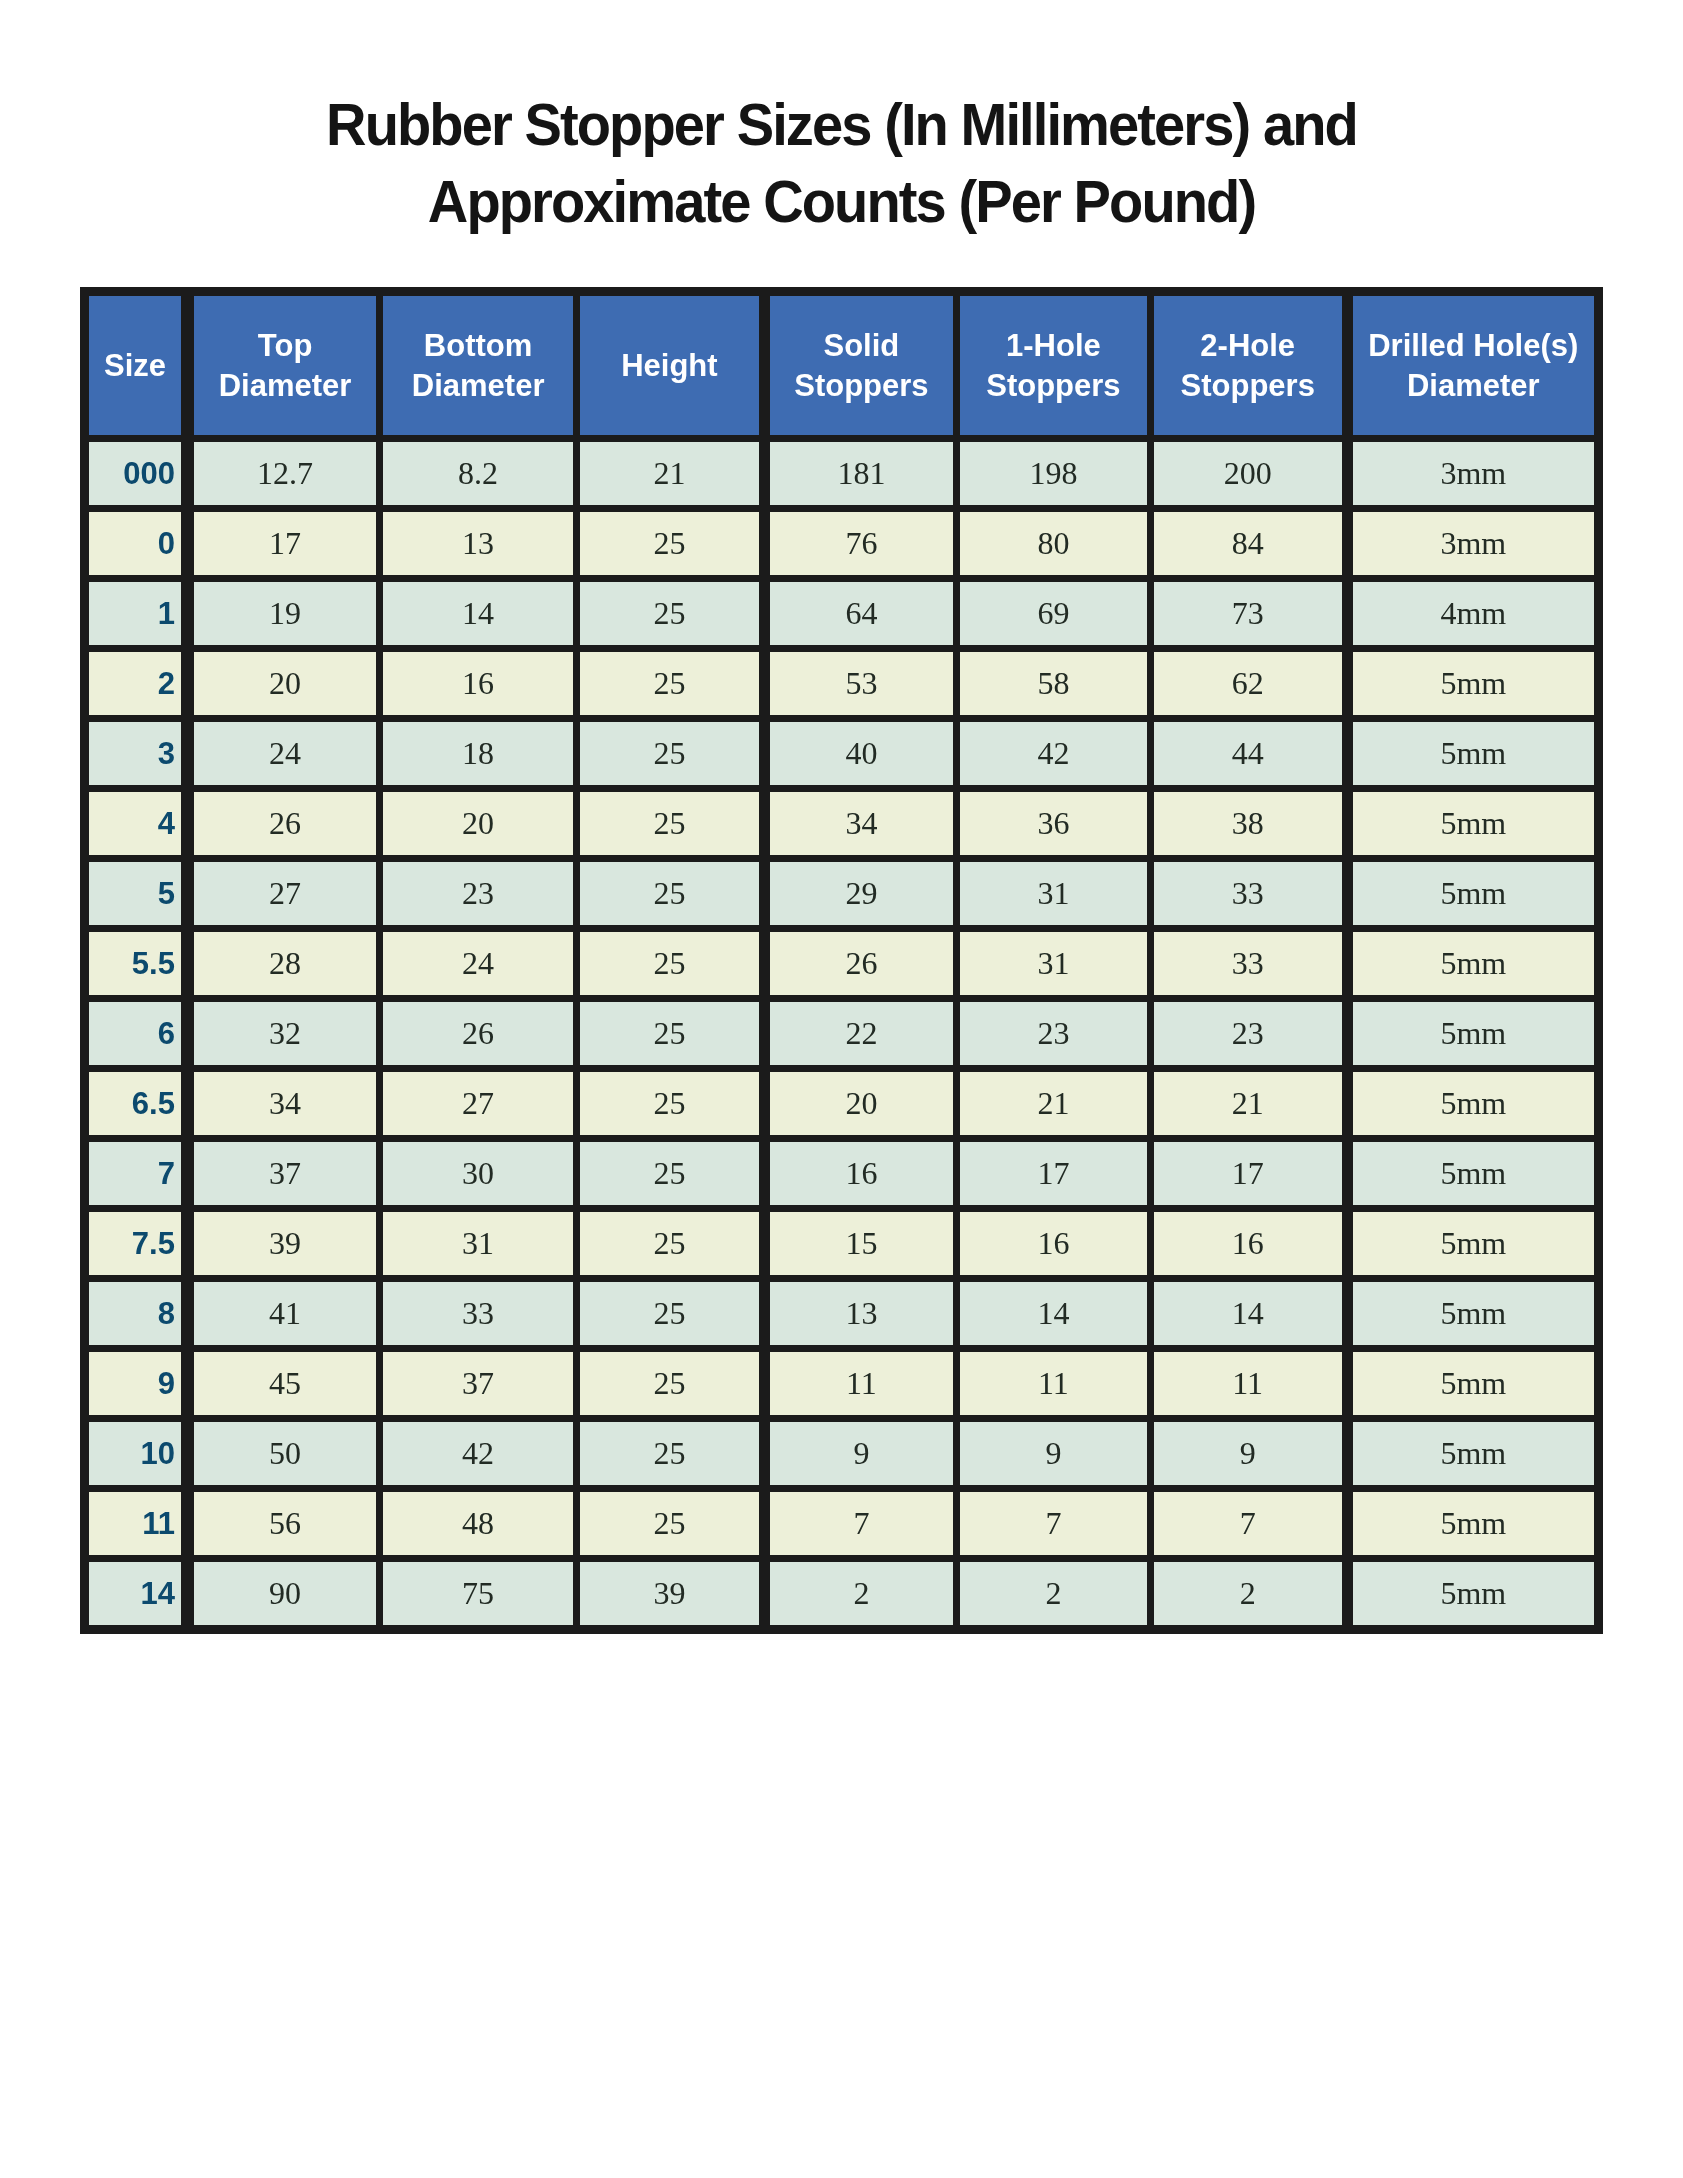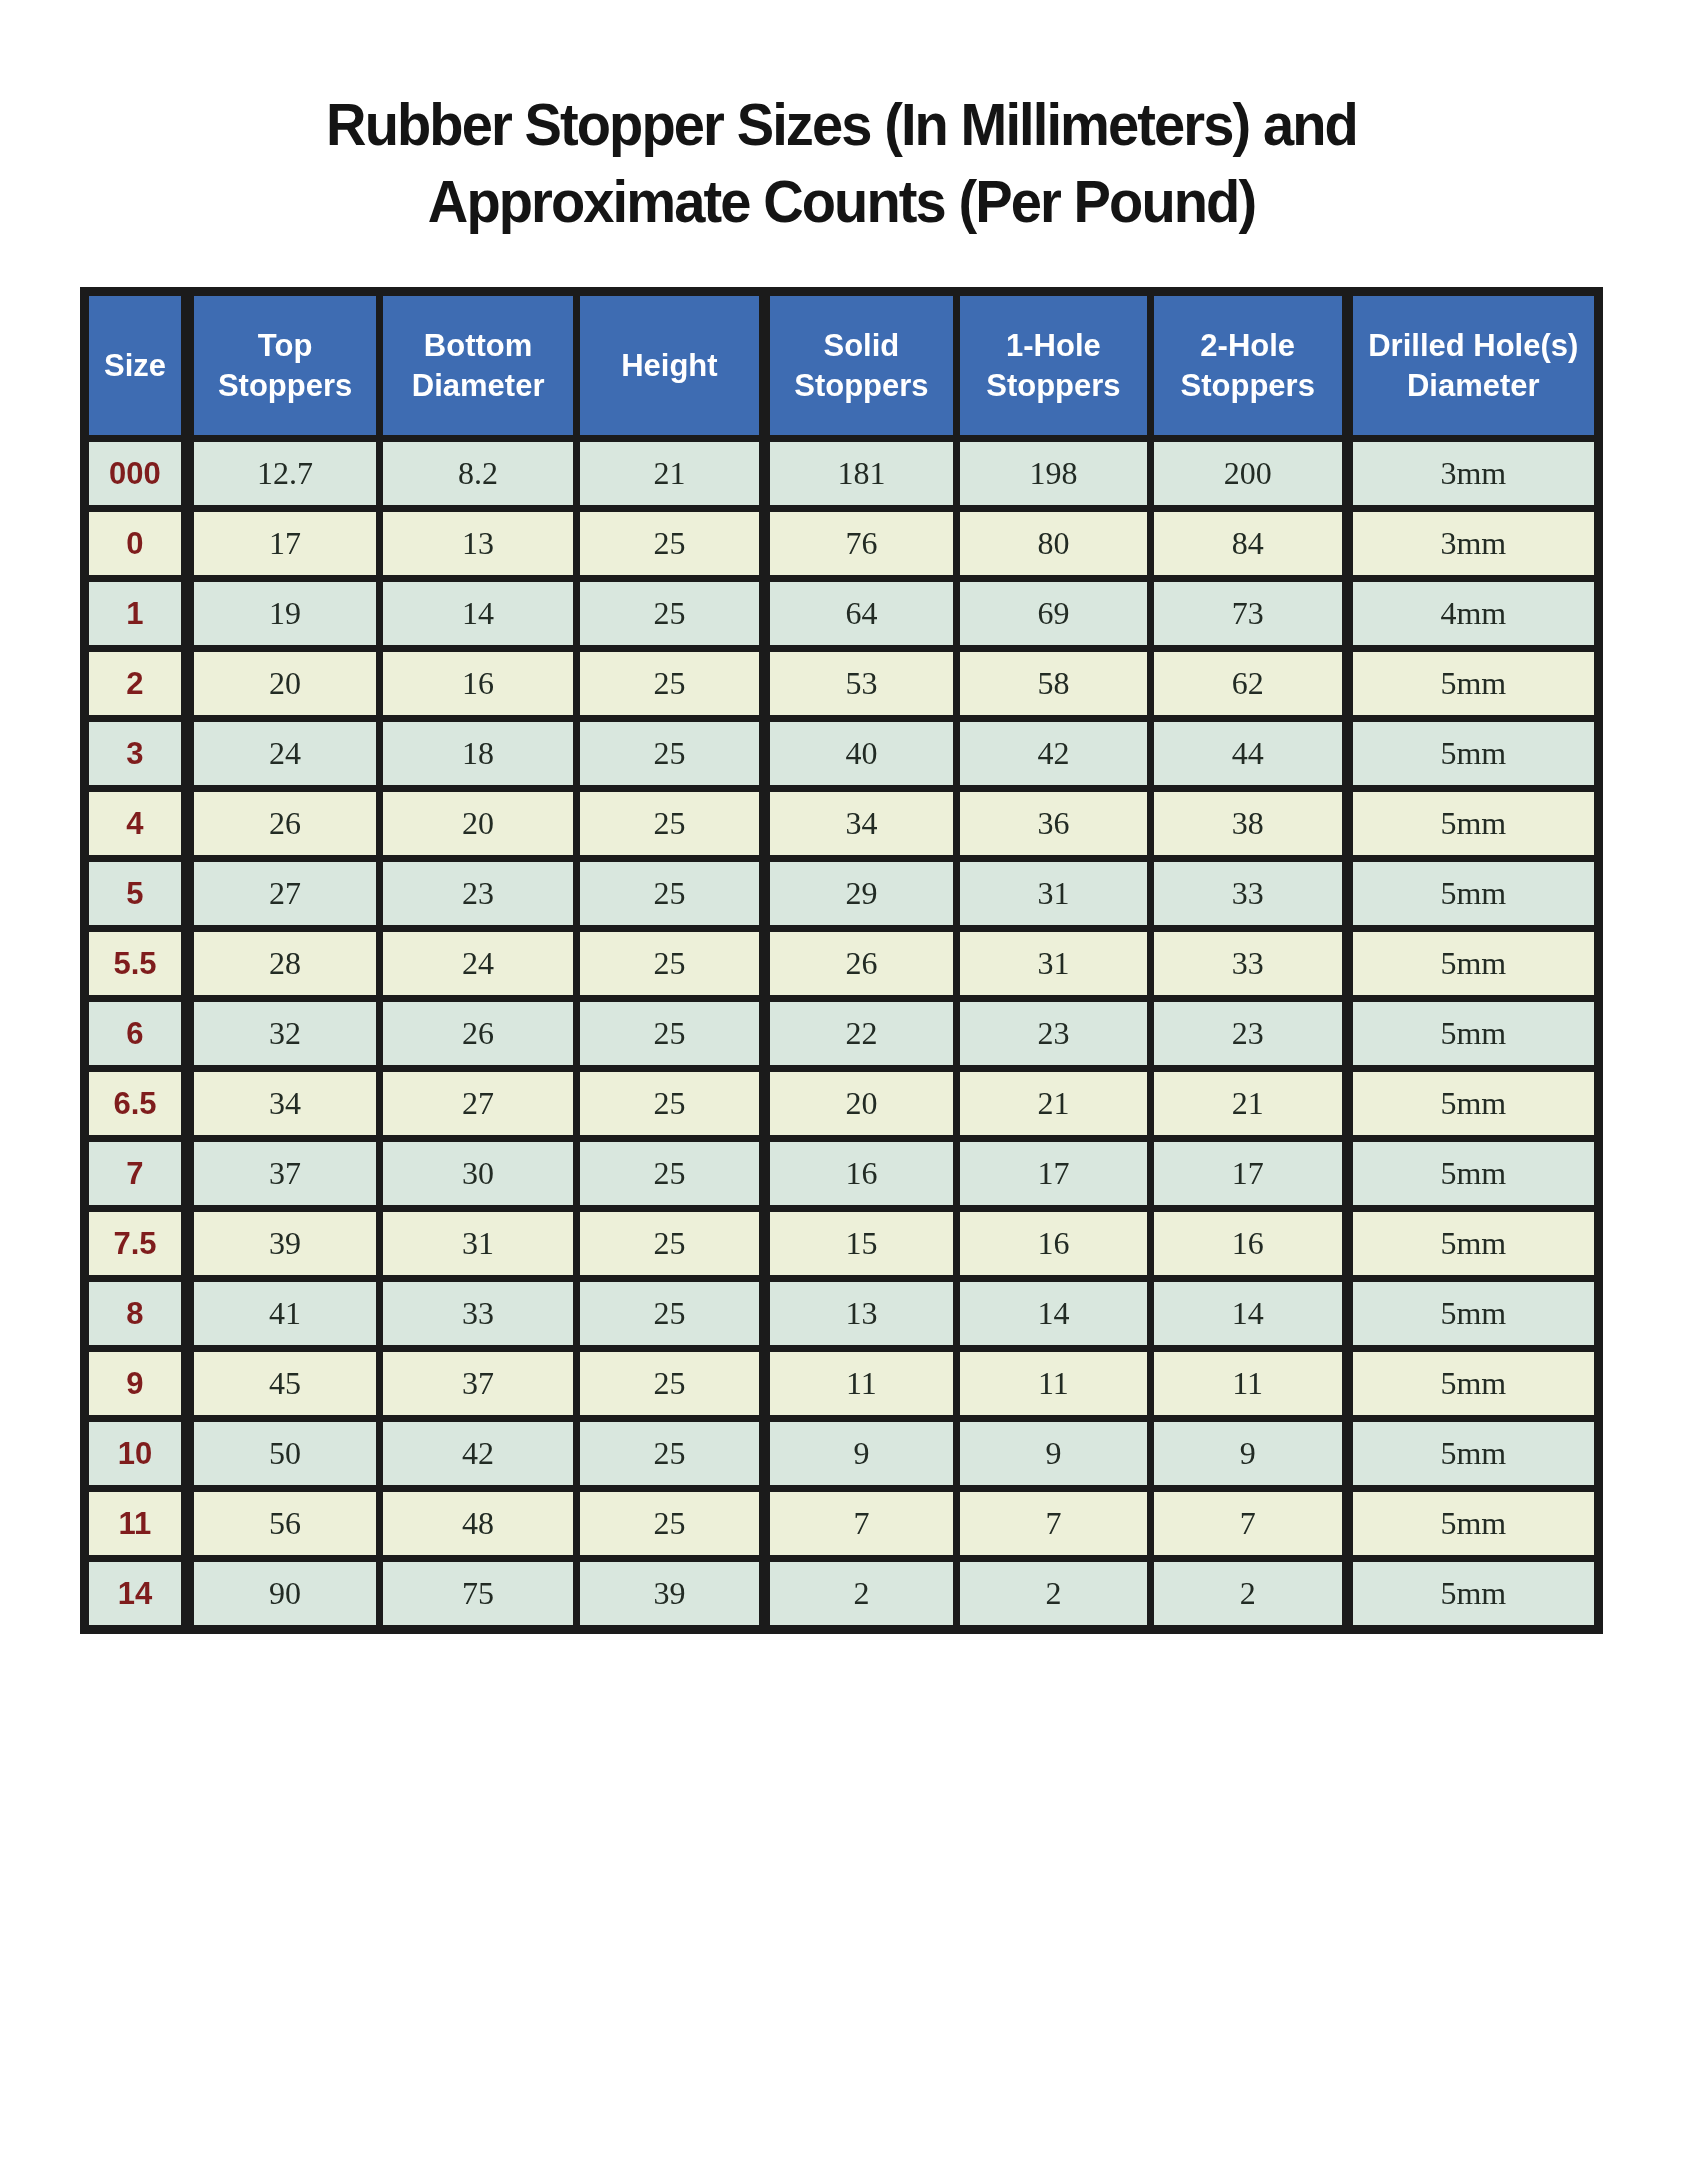--- a/index.html
+++ b/index.html
@@ -47,21 +47,22 @@
   .stopper-table td {
     font-family:"Liberation Serif", serif;
     font-size:32px;
     color:#222b24;
     height:59px;
   }
   .stopper-table td:first-child {
     font-family:"Liberation Sans", sans-serif;
     font-weight:bold;
     font-size:31px;
-    color:#7f1d1d;
+    color:#0c4a6e;
+    text-align:right;
   }
   .stopper-table tbody tr:nth-child(odd) td  { background:#d9e7de; }
   .stopper-table tbody tr:nth-child(even) td { background:#edf0d9; }
 
   col.c-size  { width:6.8%;  }
   col.c-topd  { width:12.7%; }
   col.c-botd  { width:13.0%; }
   col.c-hgt   { width:12.4%; }
   col.c-solid { width:12.7%; }
   col.c-1hole { width:12.8%; }
@@ -86,21 +87,21 @@
           <col class="c-botd">
           <col class="c-hgt">
         <col class="c-solid">
           <col class="c-1hole">
           <col class="c-2hole">
           <col class="c-drill">
       </colgroup>
       <thead>
         <tr>
           <th>Size</th>
-          <th>Top Stoppers</th>
+          <th>Top Diameter</th>
           <th>Bottom Diameter</th>
           <th>Height</th>
           <th>Solid Stoppers</th>
           <th>1-Hole Stoppers</th>
           <th>2-Hole Stoppers</th>
           <th>Drilled Hole(s) Diameter</th>
         </tr>
       </thead>
       <tbody>
           <tr>

